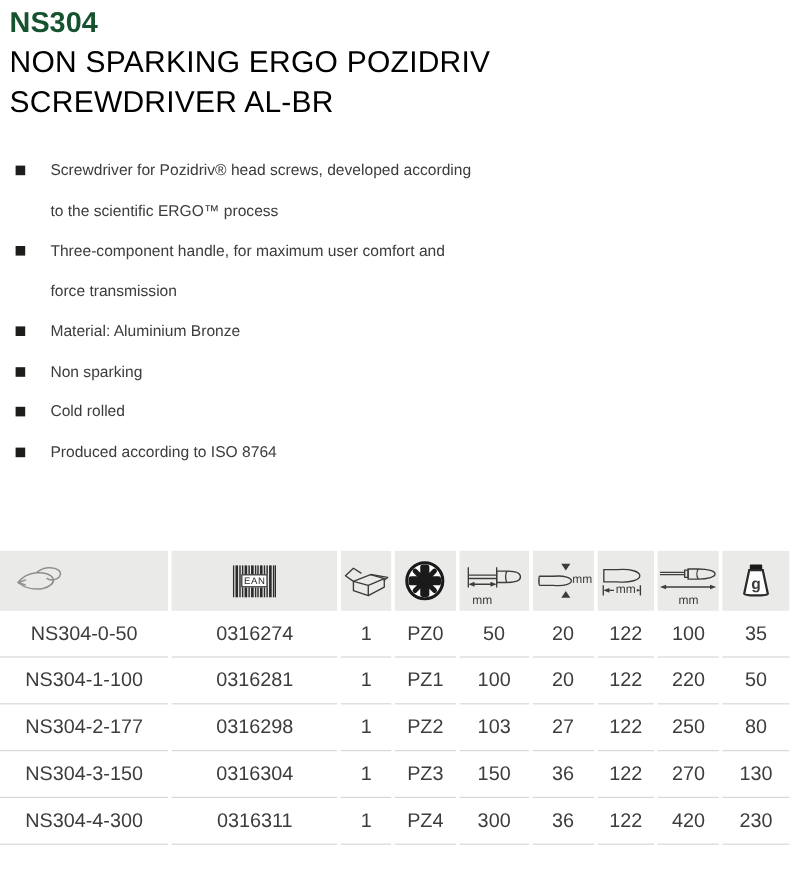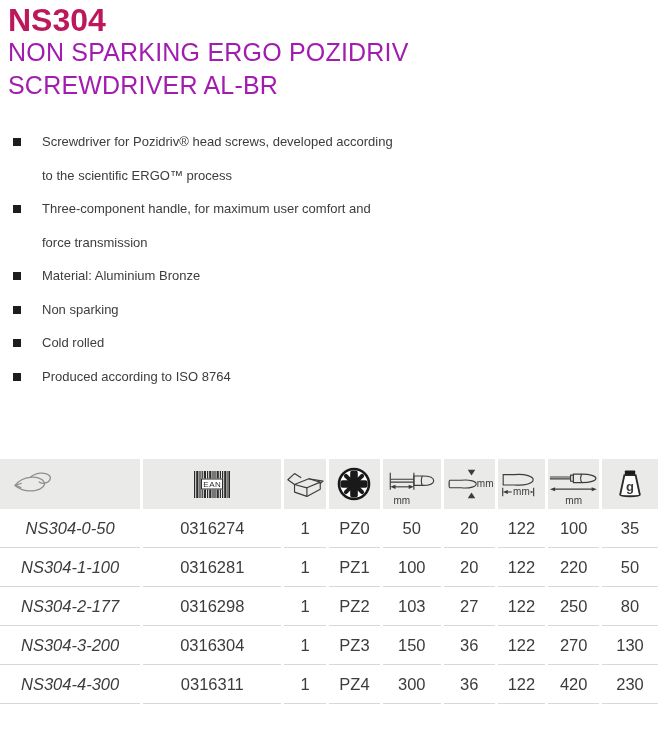--- a/index.html
+++ b/index.html
@@ -3,24 +3,24 @@
 <meta charset="utf-8">
 <style>
   html,body{margin:0;padding:0;}
   body{
     width:658px;height:743px;background:#ffffff;
     font-family:"Liberation Sans", sans-serif;color:#3C3C3B;
     overflow:hidden;
   }
   .page{padding-top:6px;}
   .product-code{
-    margin:0 0 2px 8px;font-size:32px;line-height:28px;font-weight:bold;color:#be185d;
+    margin:0 0 2px 8px;font-size:24px;line-height:28px;font-weight:bold;color:#14532d;
   }
   .product-title{
-    margin:1px 0 0 8px;font-size:25px;line-height:33px;font-weight:400;color:#a21caf;
+    margin:1px 0 0 8px;font-size:25px;line-height:33px;font-weight:400;color:#000000;
     white-space:pre-line;letter-spacing:0.2px;
   }
   ul.features{list-style:none;margin:23px 0 0 0;padding:0;}
   ul.features li{
     position:relative;padding:0 12px 0 42px;font-size:13px;line-height:33.5px;
     white-space:pre-line;color:#3C3C3B;
   }
   ul.features .sq{
     position:absolute;left:13px;top:13px;width:8px;height:8px;background:#1d1d1b;
   }
@@ -29,21 +29,21 @@
     border-collapse:separate;border-spacing:3px 0;table-layout:fixed;
     font-size:16.5px;
   }
   table.variants th{
     background:#EAEAE9;height:50px;padding:0;font-weight:normal;vertical-align:middle;
   }
   table.variants td{
     height:38px;padding:0;border-bottom:1px solid #D8D8D7;text-align:center;
     vertical-align:middle;color:#3C3C3B;
   }
-  td.article-cell{text-align:left;padding-left:13px;font-style:italic;}
+  td.article-cell{text-align:left;padding-left:13px;}
   .hicon{position:relative;height:50px;display:flex;align-items:center;justify-content:center;}
   .hicon.left{justify-content:flex-start;padding-left:12px;}
   .unit{position:absolute;font-size:10px;line-height:10px;color:#3C3C3B;}
   .c-blade .unit{bottom:3px;left:calc(50% - 10px);transform:translateX(-50%);}
   .c-hdia svg{margin-right:13px;}
   .c-hdia .unit{right:1px;top:calc(50% - 5px);}
   .c-hlen .unit{top:28px;left:50%;transform:translateX(-50%);background:#EAEAE9;padding:0 1px;}
   .c-tlen .unit{bottom:3px;left:50%;transform:translateX(-50%);}
   .c-weight .unit{font-weight:bold;font-size:13px;line-height:13px;top:calc(50% - 4px);left:50%;transform:translateX(-50%);}
   .barcode-wrap{position:relative;width:36px;height:27px;text-align:center;}
@@ -237,21 +237,21 @@
         <td>0316298</td>
         <td>1</td>
         <td>PZ2</td>
         <td>103</td>
         <td>27</td>
         <td>122</td>
         <td>250</td>
         <td>80</td>
       </tr>
       <tr>
-        <td class="article-cell">NS304-3-200</td>
+        <td class="article-cell">NS304-3-150</td>
         <td>0316304</td>
         <td>1</td>
         <td>PZ3</td>
         <td>150</td>
         <td>36</td>
         <td>122</td>
         <td>270</td>
         <td>130</td>
       </tr>
       <tr>

